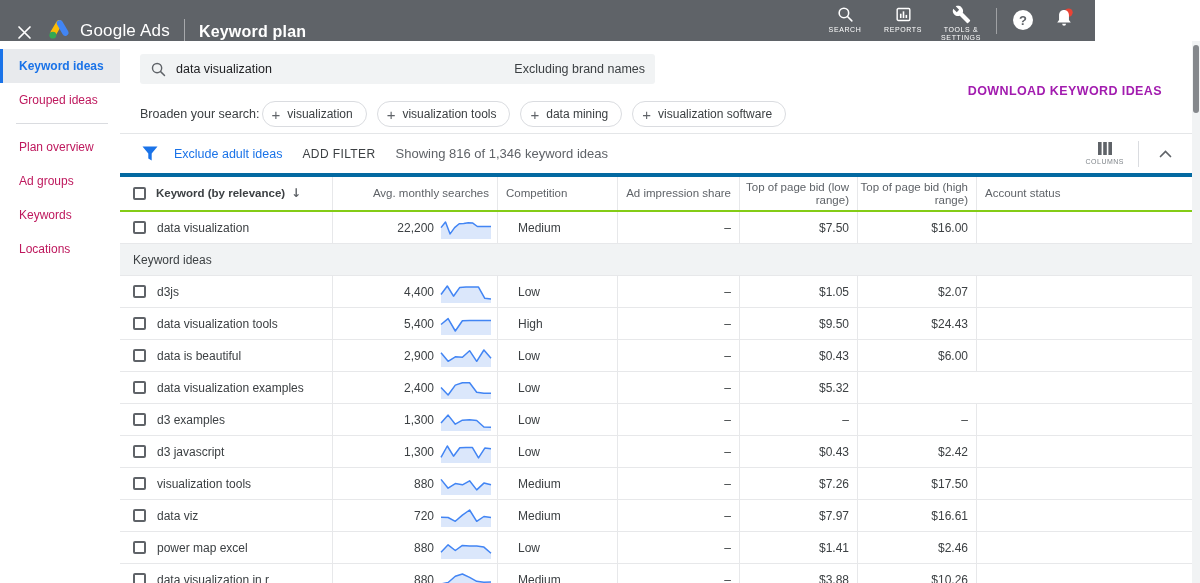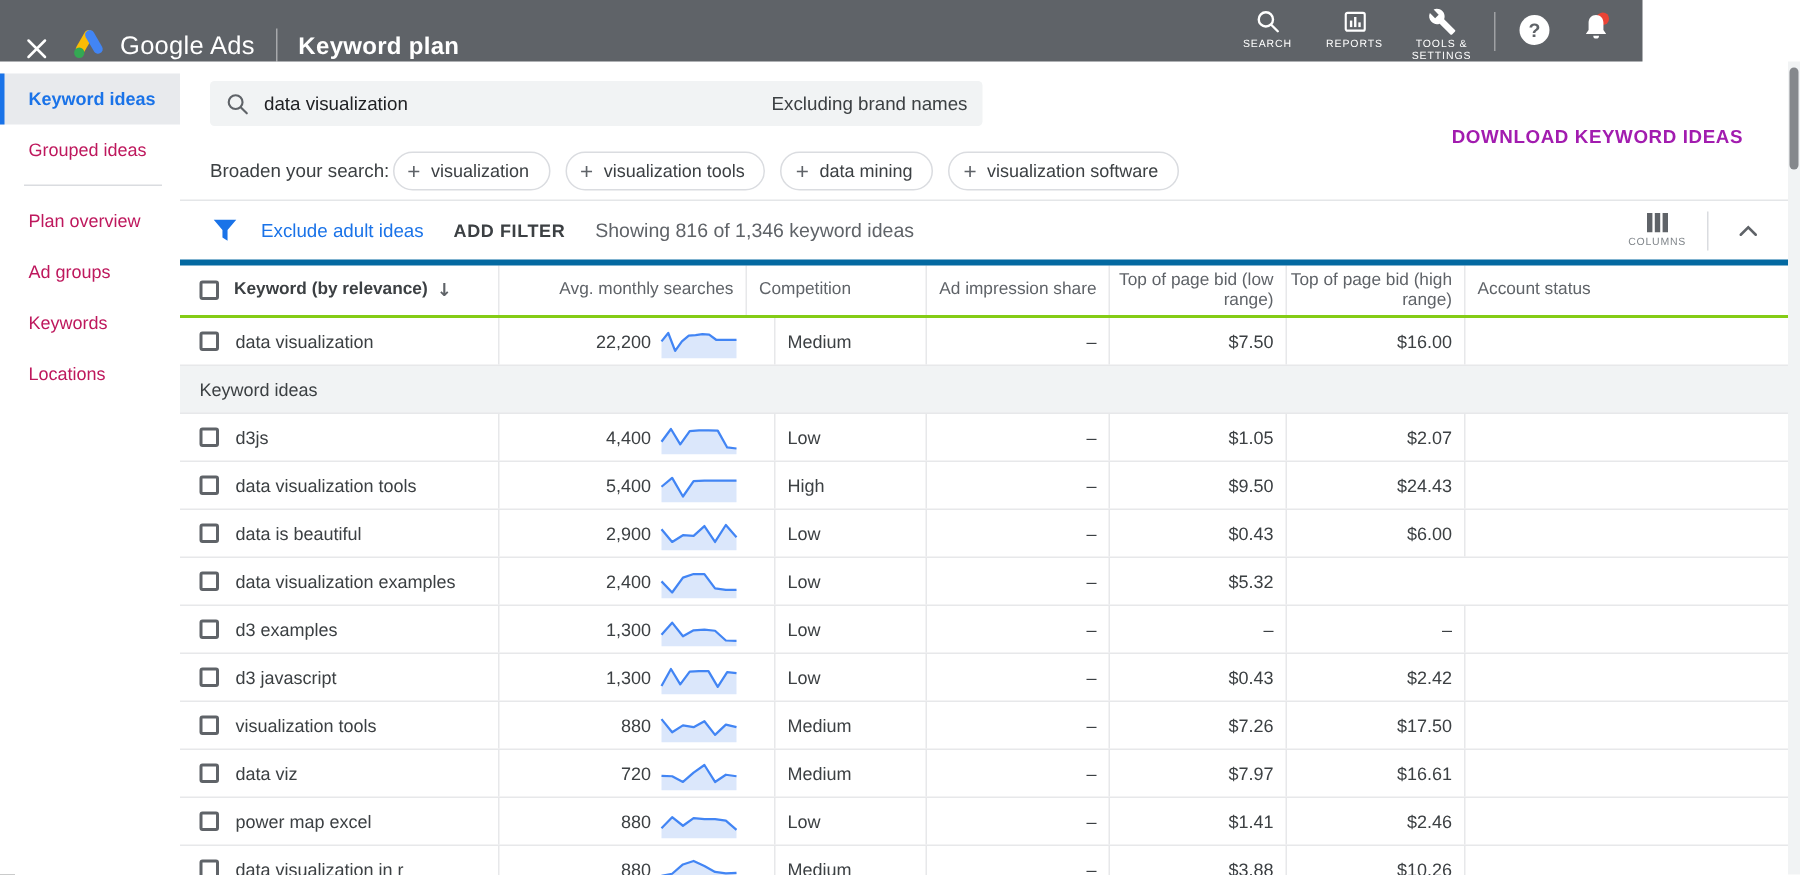--- a/index.html
+++ b/index.html
@@ -40,21 +40,21 @@
 
   .chips-row{height:39px;display:flex;align-items:center;padding-left:20px;border-bottom:1px solid #e4e6e8;}
   .chips-label{font-size:12.5px;color:#3c4043;margin-right:2px;}
   .chip{display:flex;align-items:center;height:26px;border:1px solid #dadce0;border-radius:14px;
     padding:0 13px 0 9px;margin-right:10px;font-size:12px;color:#3c4043;cursor:pointer;background:#fff;}
   .chip .plus{color:#5f6368;font-size:15px;margin-right:7px;line-height:1;}
 
   .filter-row{height:43px;display:flex;align-items:center;padding-left:22px;border-bottom:4px solid #0369a1;position:relative;}
   .f-funnel{margin-right:16px;display:flex;cursor:pointer;}
   .f-exclude{font-size:12.5px;color:#1a73e8;margin-right:20px;cursor:pointer;}
-  .f-add{font-size:12px;font-weight:bold;color:#3c4043;letter-spacing:.4px;margin-right:20px;cursor:pointer;}
+  .f-add{font-size:12px;font-weight:normal;color:#3c4043;letter-spacing:.4px;margin-right:20px;cursor:pointer;}
   .f-showing{font-size:13px;color:#5f6368;}
   .f-right{position:absolute;right:16px;top:0;height:100%;display:flex;align-items:center;}
   .f-columns{display:flex;flex-direction:column;align-items:center;margin-right:14px;cursor:pointer;}
   .f-columns .lbl{font-size:7px;color:#80868b;letter-spacing:.5px;margin-top:3px;}
   .f-vdiv{width:1px;height:26px;background:#dadce0;margin-right:16px;}
   .f-chevron{cursor:pointer;display:flex;padding:4px;}
 
   
   .grid{display:grid;grid-template-columns:36px 176px 165px 120px 122px 118px 119px 1fr;}
   .thead{height:35px;border-bottom:2px solid #84cc16;align-items:center;}
@@ -65,21 +65,21 @@
   .bl{border-left:1px solid #e7e8ea;}
   .cb{width:13px;height:13px;border:2px solid #5f6368;border-radius:2px;margin-left:13px;cursor:pointer;background:#fff;flex:none;}
   .sort-arrow{color:#5f6368;font-family:"DejaVu Sans",sans-serif;font-size:12px;margin-left:6px;}
 
   .t-row{height:32px;border-bottom:1px solid #e7e8ea;align-items:center;cursor:pointer;}
   .t-row>div{height:100%;display:flex;align-items:center;font-size:12px;color:#3c4043;}
   .c-kw{padding-left:1px;color:#202124;}
   .c-avg{justify-content:flex-end;}
   .c-avg .num{flex:1;text-align:right;}
   .c-avg svg{margin:0 5px 0 6px;flex:none;}
-  .c-comp{padding-left:8px;margin-left:19px;}
+  .c-comp{padding-left:20px;}
   .c-right{justify-content:flex-end;padding-right:8px;}
   .dim{color:#5f6368;}
   .section-row{height:32px;background:#f1f3f4;border-bottom:1px solid #e7e8ea;display:flex;align-items:center;
     padding-left:13px;font-size:12px;color:#3c4043;}
 
   
   .scrollbar{position:absolute;top:41px;right:0;width:8px;bottom:0;background:#f1f3f4;z-index:15;}
   .scroll-thumb{position:absolute;top:4px;left:1px;width:6px;height:68px;background:#85888c;border-radius:3px;cursor:pointer;}
 
   .corner-artifact{position:absolute;left:0;bottom:0;width:10px;height:6px;background:#2d2e30;}

